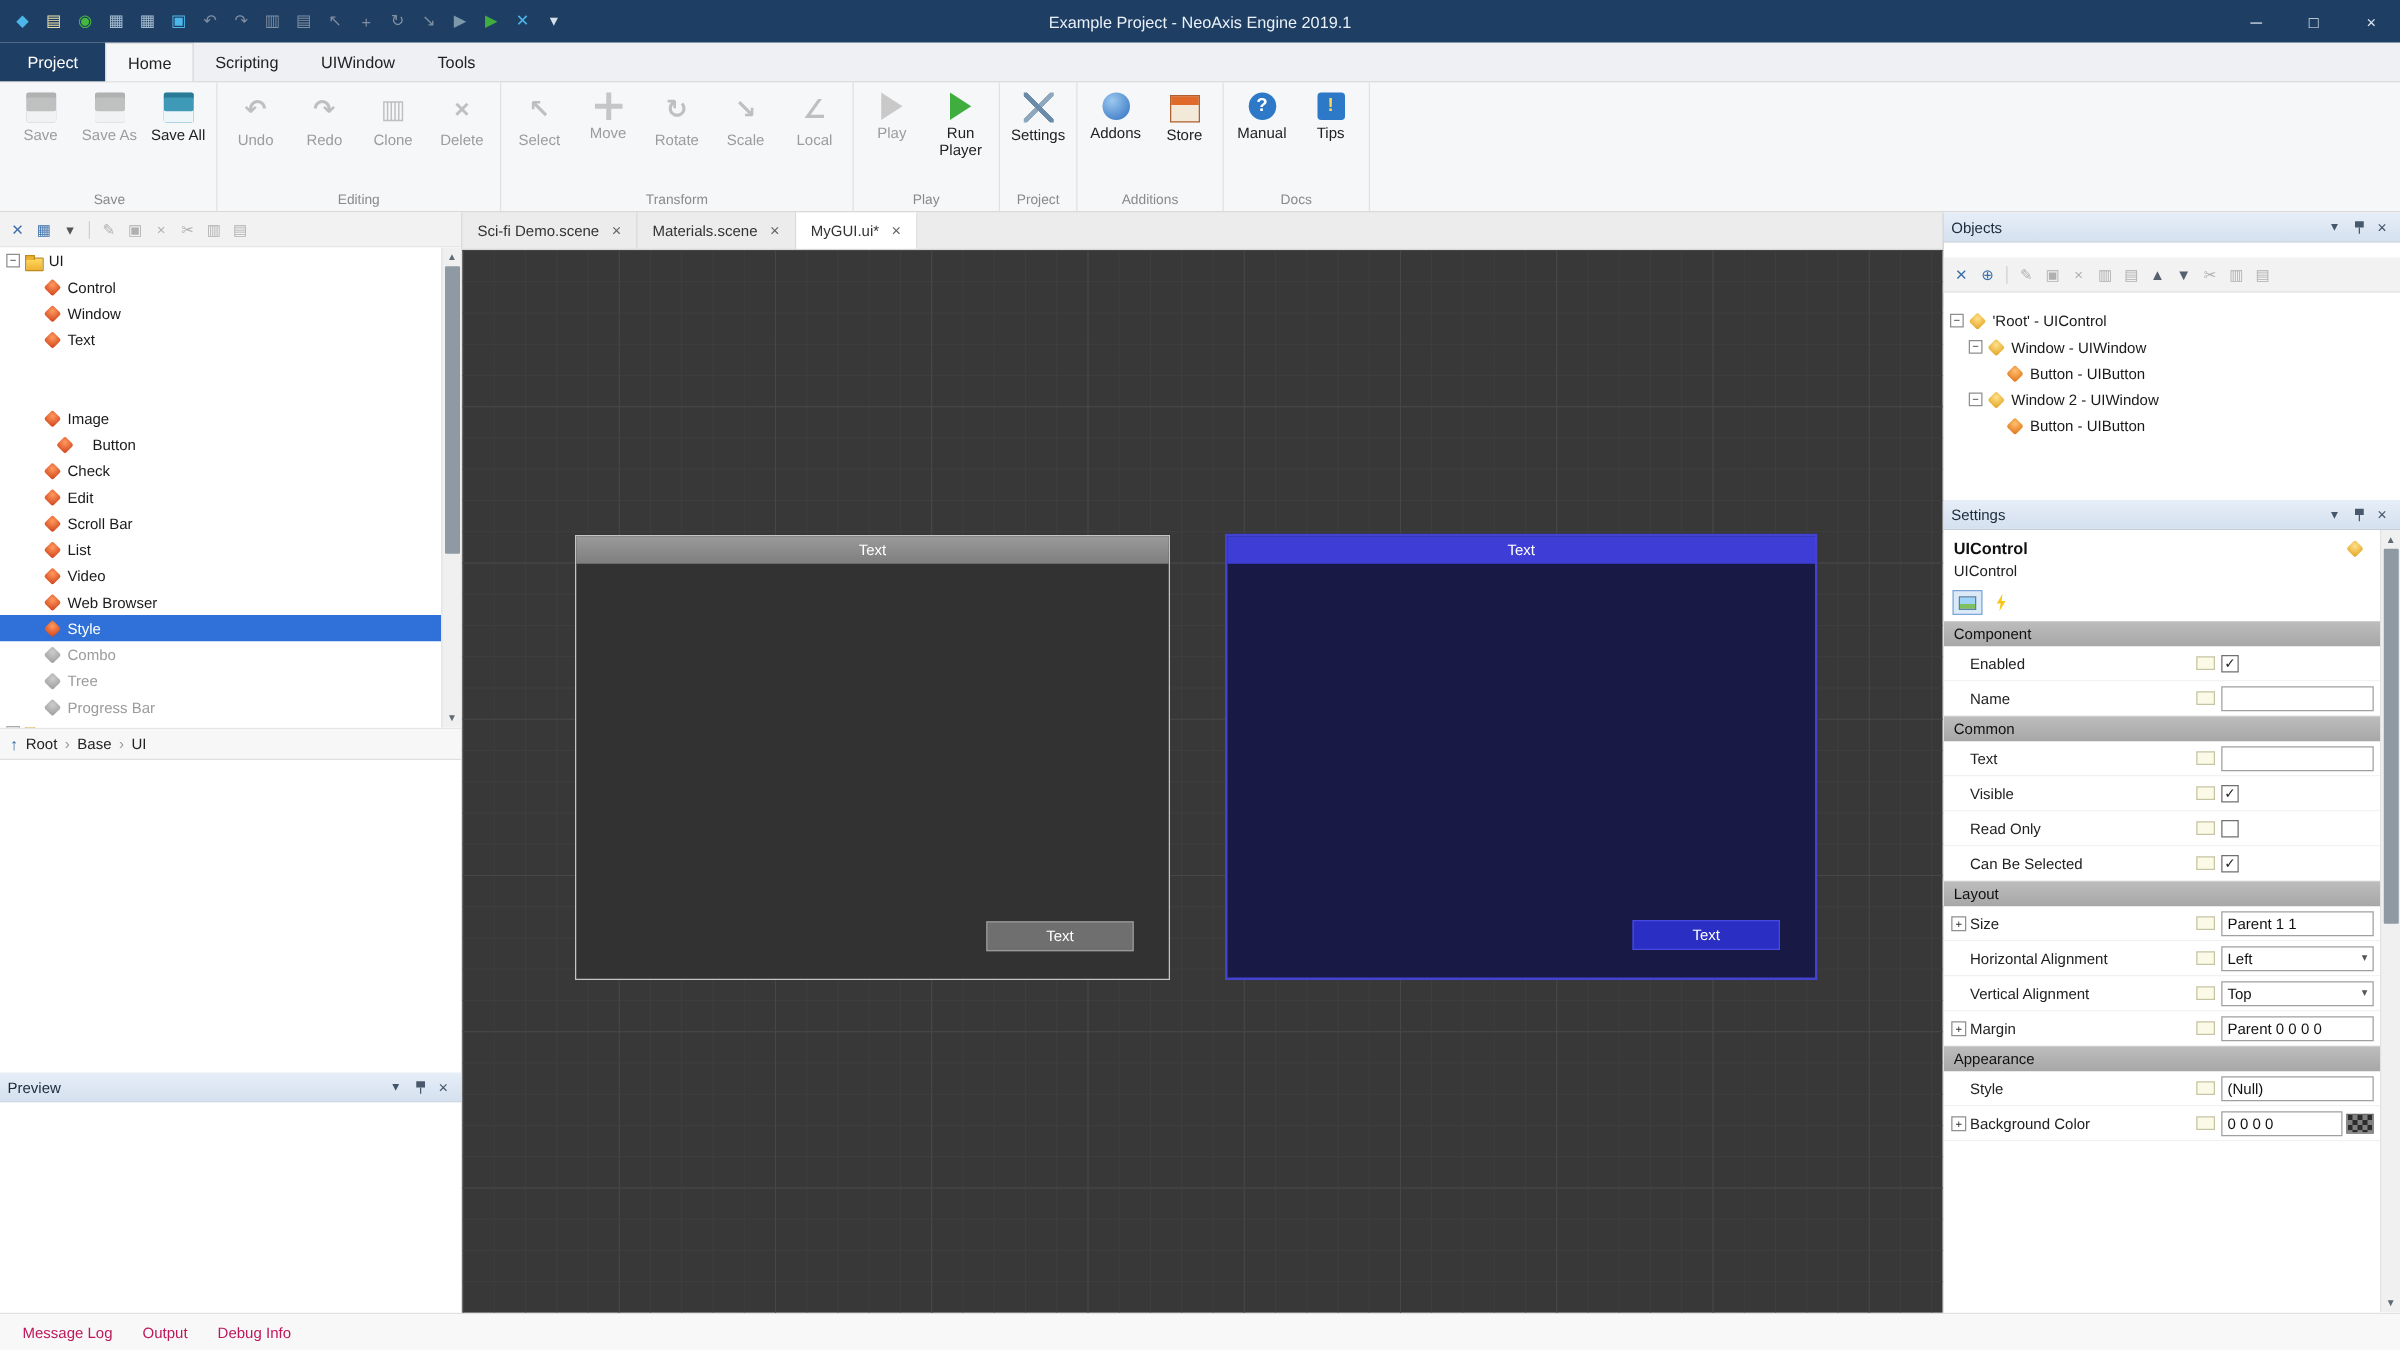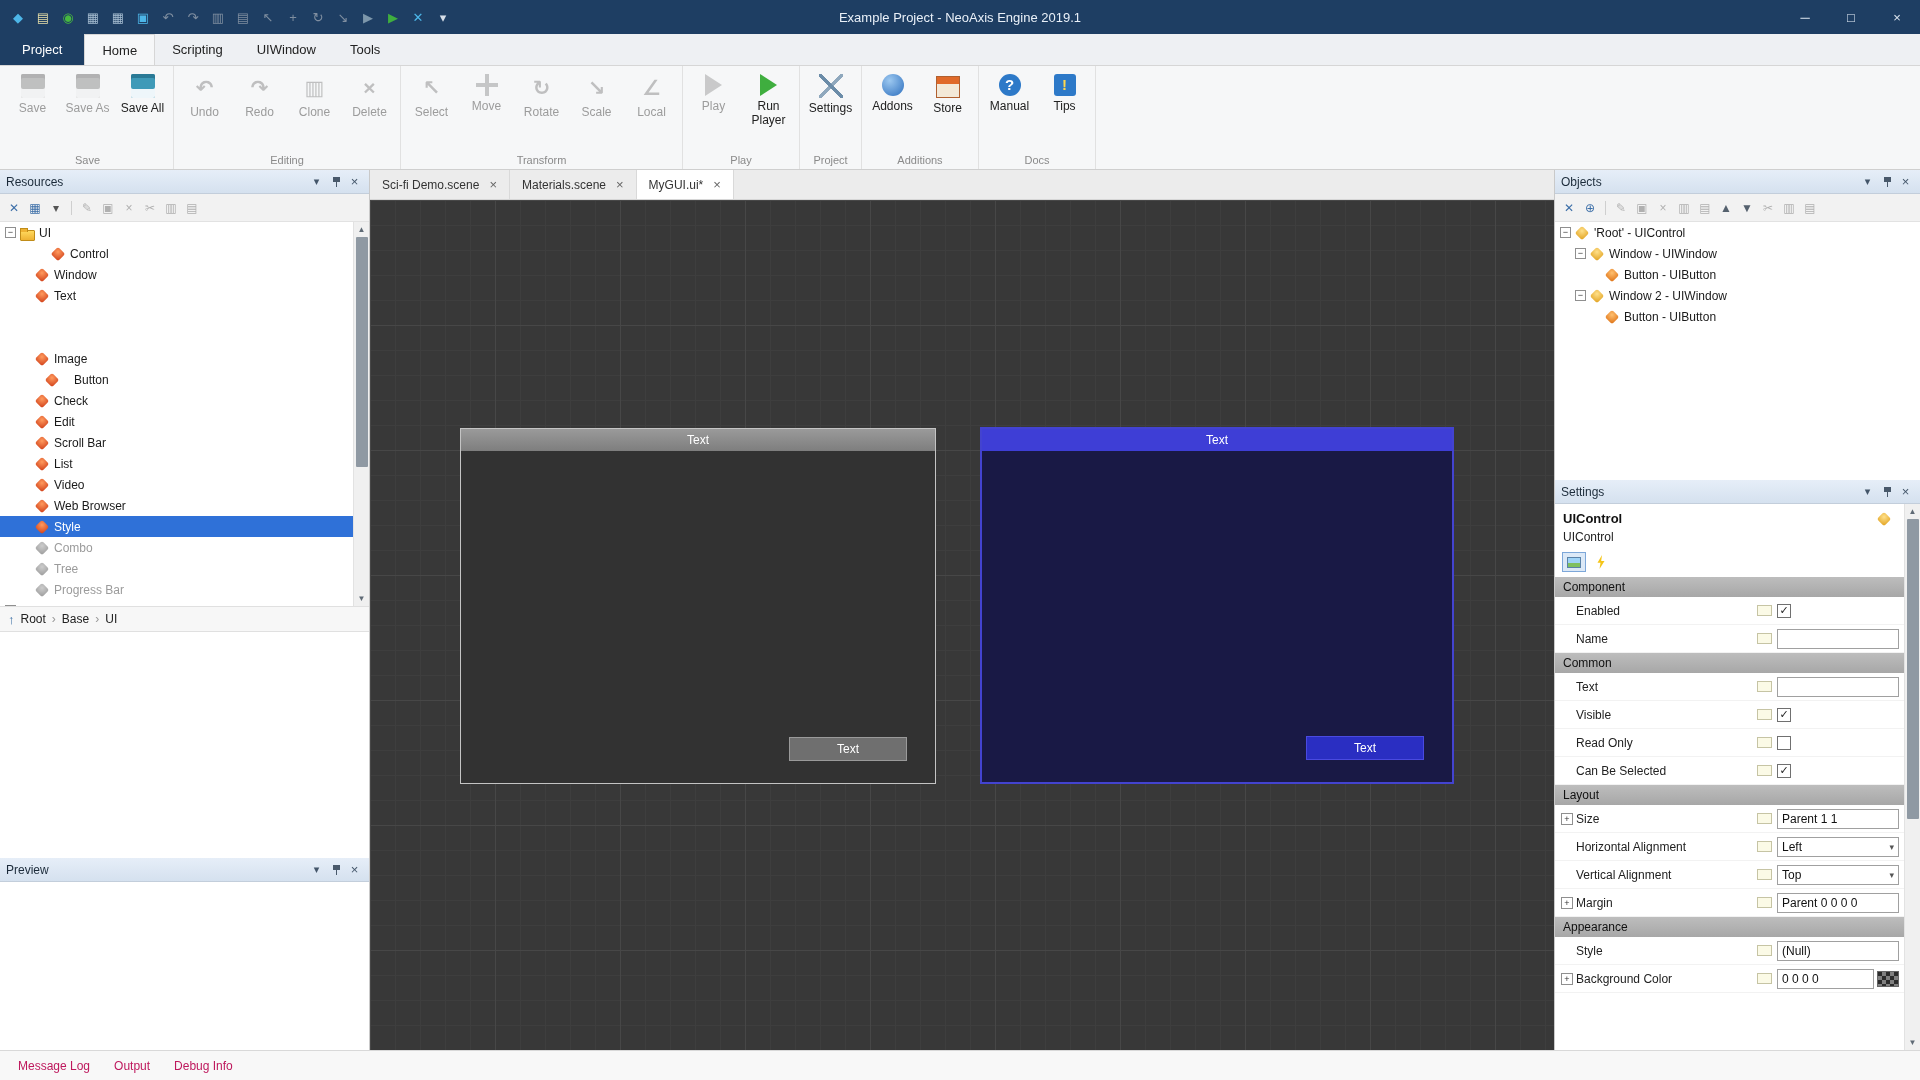--- a/index.html
+++ b/index.html
@@ -124,21 +124,21 @@
   .ui-window.theme-blue { left:610px; top:227px; width:474px; height:357px; border:2px solid #4343d0; background:var(--window-blue-body,#191945); }
   .uiw-titlebar { height:22px; display:flex; align-items:center; justify-content:center; color:#fff; font-size:12px; }
   .theme-gray .uiw-titlebar { background:linear-gradient(#9a9a9a,#7e7e7e); }
   .theme-blue .uiw-titlebar { background:var(--window-blue-title,#3e3ed6); }
   .uiw-body { position:absolute; inset:22px 0 0 0; }
   .uiw-button { position:absolute; right:28px; bottom:22px; width:118px; height:24px; display:flex; align-items:center; justify-content:center; color:#fff; font-size:12px; }
   .theme-gray .uiw-button { background:var(--button-gray,#6f6f6f); border:1px solid #9a9a9a; }
   .theme-blue .uiw-button { background:var(--button-blue,#2a2ec2); border:1px solid #4a4ae0; }
 
   
-  .panel.objects { height:310px; flex:none; }
+  .panel.objects { height:230px; flex:none;gap:12px; }
   .obj-tree { flex:1; }
   .panel.settings { flex:1; }
   .settings-body { flex:1; position:relative; padding-right:16px; overflow:hidden; background:#fff; display:flex; flex-direction:column; }
   .settings-head { padding:7px 8px 2px; flex:none; }
   .sh-row { display:flex; align-items:center; }
   .sh-type { font-weight:bold; font-size:13px; flex:1; color:#111; }
   .sh-sub { font-size:12px; color:#222; margin-top:4px; }
   .stabs { display:flex; gap:3px; padding:6px 7px 5px; flex:none; }
   .stab { width:24px; height:20px; border:1px solid transparent; display:flex; align-items:center; justify-content:center; }
   .stab.active { border-color:#7da7d9; background:#dce9f7; }
@@ -314,48 +314,40 @@
           </div>
         </div>
         <div class="rgroup-label">Docs</div>
       </div>
     </section>
 
   <main class="main">
 
     <aside class="left-col">
       <section class="panel resources">
-        <header class="panel-header">
-          <span class="panel-title">Resources</span>
-          <span class="ph-btn icon-caret-down"></span>
-          <span class="ph-btn">
-              <span class="pinicon"></span>
-            </span>
-          <span class="ph-btn icon-close"></span>
-        </header>
         <div class="panel-toolbar" id="res-toolbar">
             <span class="ticon" style="color: rgb(61, 111, 168);">✕</span>
             <span class="ticon" style="color: rgb(61, 111, 168);">▦</span>
             <span class="ticon" style="color: rgb(85, 85, 85);">▾</span>
             <span class="tb-sep"></span>
             <span class="ticon" style="color: rgb(176, 176, 176);">✎</span>
             <span class="ticon" style="color: rgb(176, 176, 176);">▣</span>
             <span class="ticon" style="color: rgb(176, 176, 176);">×</span>
             <span class="ticon" style="color: rgb(176, 176, 176);">✂</span>
             <span class="ticon" style="color: rgb(176, 176, 176);">▥</span>
             <span class="ticon" style="color: rgb(176, 176, 176);">▤</span>
           </div>
         <div class="tree-area">
           <div class="tree" id="res-tree">
               <div class="trow" style="padding-left: 5px;">
                 <span class="texp">−</span>
                 <span class="ticn k-folder"></span>
                 <span class="tlabel">UI</span>
               </div>
-              <div class="trow" style="padding-left: 20px; margin-left: 16px;">
+              <div class="trow" style="padding-left: 20px;">
                 <span class="texp empty"></span>
                 <span class="ticn k-component"></span>
                 <span class="tlabel">Control</span>
               </div>
               <div class="trow" style="padding-left: 20px;">
                 <span class="texp empty"></span>
                 <span class="ticn k-component"></span>
                 <span class="tlabel">Window</span>
               </div>
               <div class="trow" style="padding-left: 20px;">

